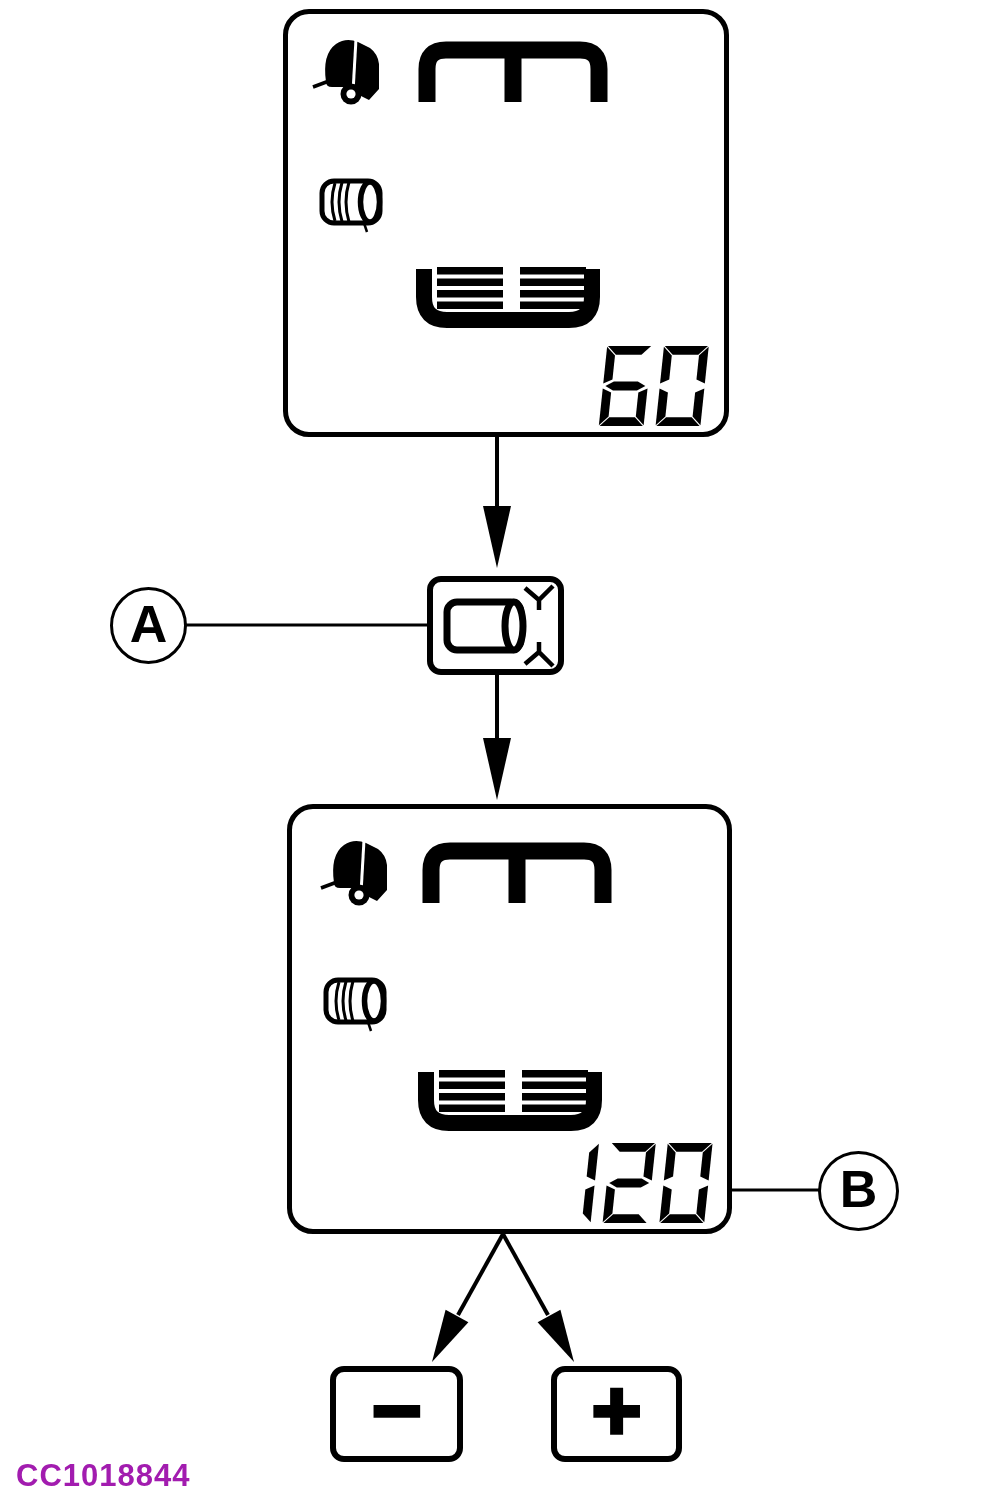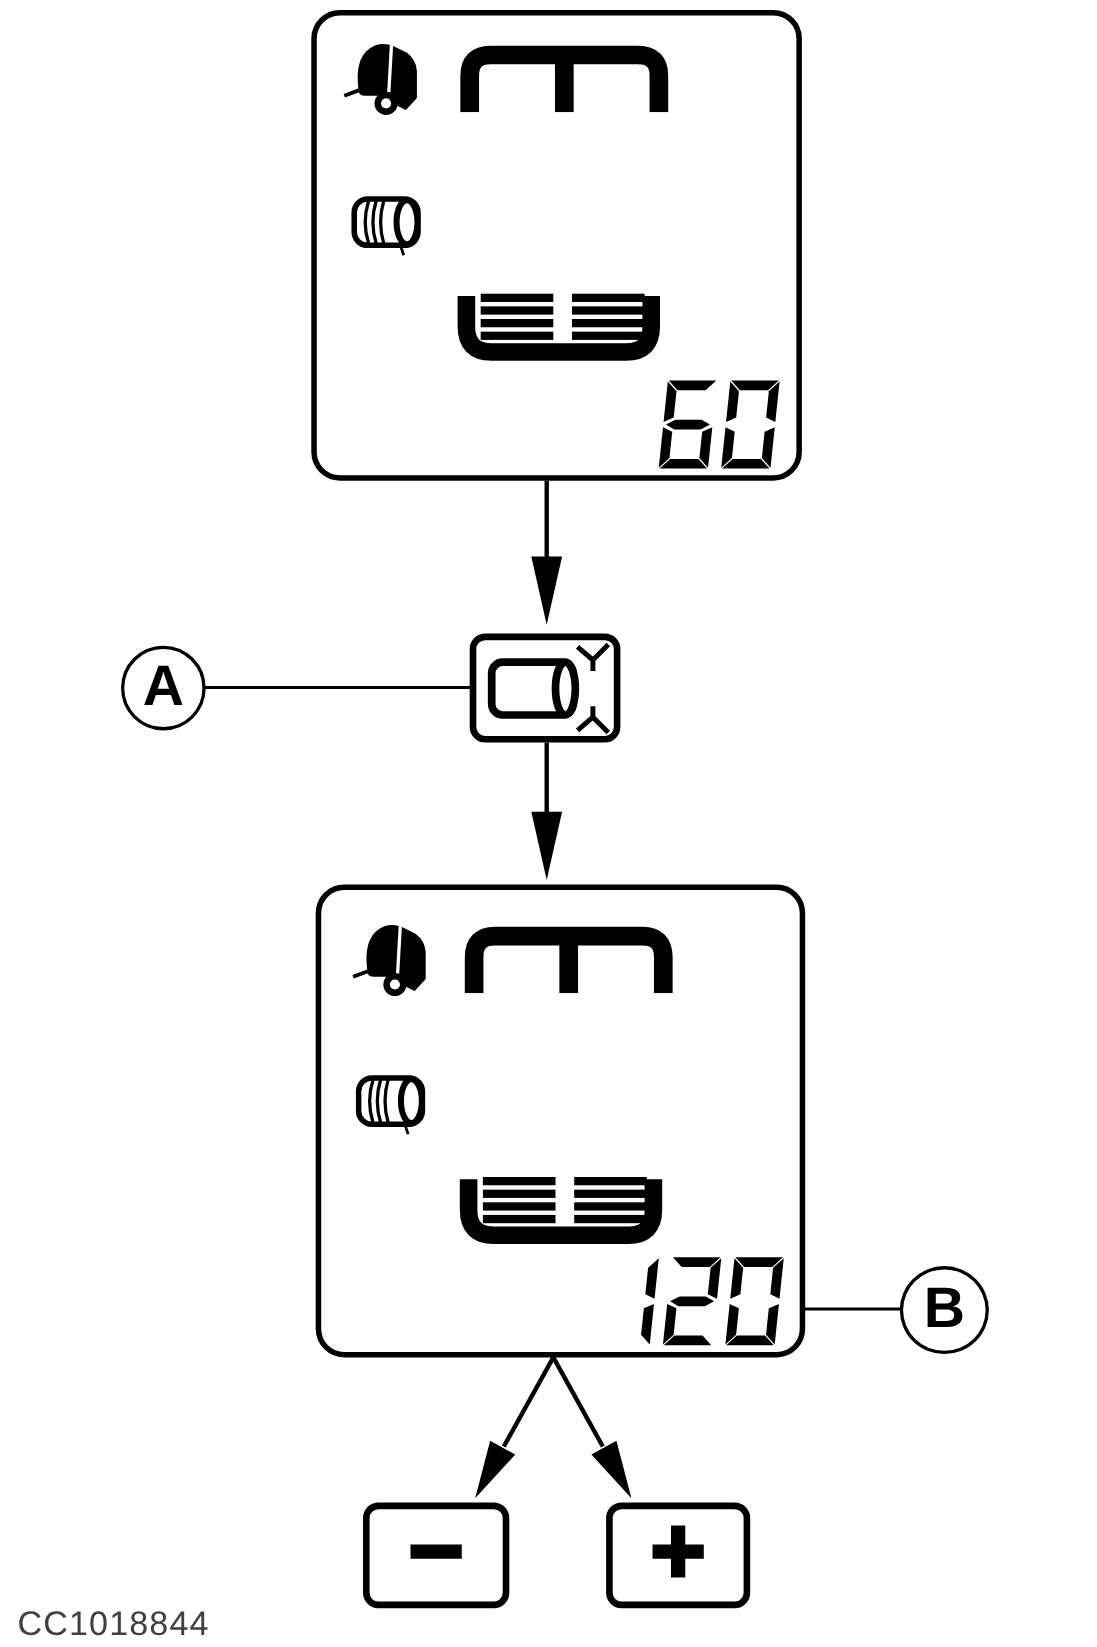--- a/index.html
+++ b/index.html
@@ -17,21 +17,21 @@
   .minus-btn{left:330px;top:1366px;width:133px;height:96px;}
   .plus-btn{left:551px;top:1366px;width:131px;height:96px;}
   .pm-glyph{font-size:86px;font-weight:bold;color:#000;line-height:1;
             -webkit-text-stroke:3.5px #000;transform:translateY(-4px);}
   .callout{position:absolute;background:#fff;border:3.5px solid #000;border-radius:50%;box-sizing:border-box;
            display:flex;align-items:center;justify-content:center;}
   .callout-a{left:110px;top:587px;width:77px;height:77px;}
   .callout-b{left:818px;top:1151px;width:81px;height:80px;}
   .callout span{font-size:52px;font-weight:bold;color:#000;transform:translateY(-2px);}
   .overlay{position:absolute;left:0;top:0;width:997px;height:1497px;pointer-events:none;}
-  .figure-code{position:absolute;left:16px;top:1458px;font-size:31px;font-weight:normal;color:#404040;letter-spacing:1px;}
+  .figure-code{position:absolute;left:16px;top:1458px;font-size:31px;font-weight:bold;color:#a21caf;letter-spacing:1px;}
 </style>
 </head>
 <body>
 
 <div class="stage">
 
   <svg class="overlay" viewBox="0 0 997 1497">
     <g stroke="#000" fill="#000">
       <line x1="497" y1="437" x2="497" y2="512" stroke-width="4"></line>
       <polygon points="483,506 511,506 497,568" stroke="none"></polygon>

